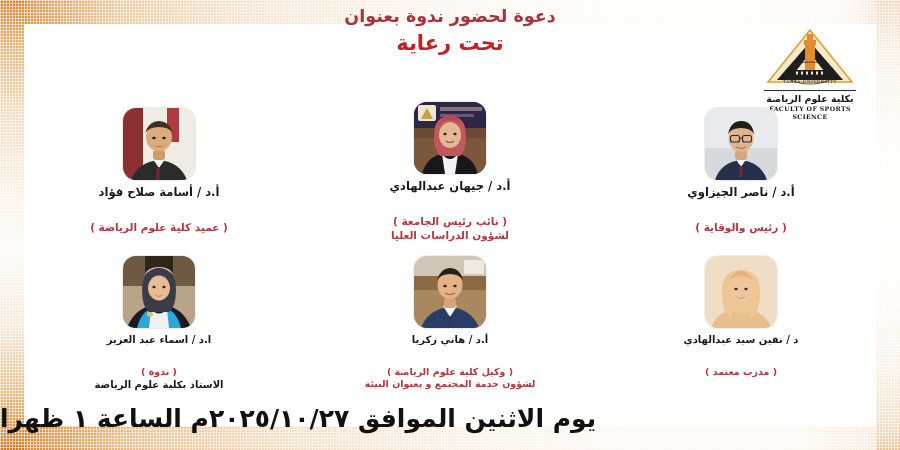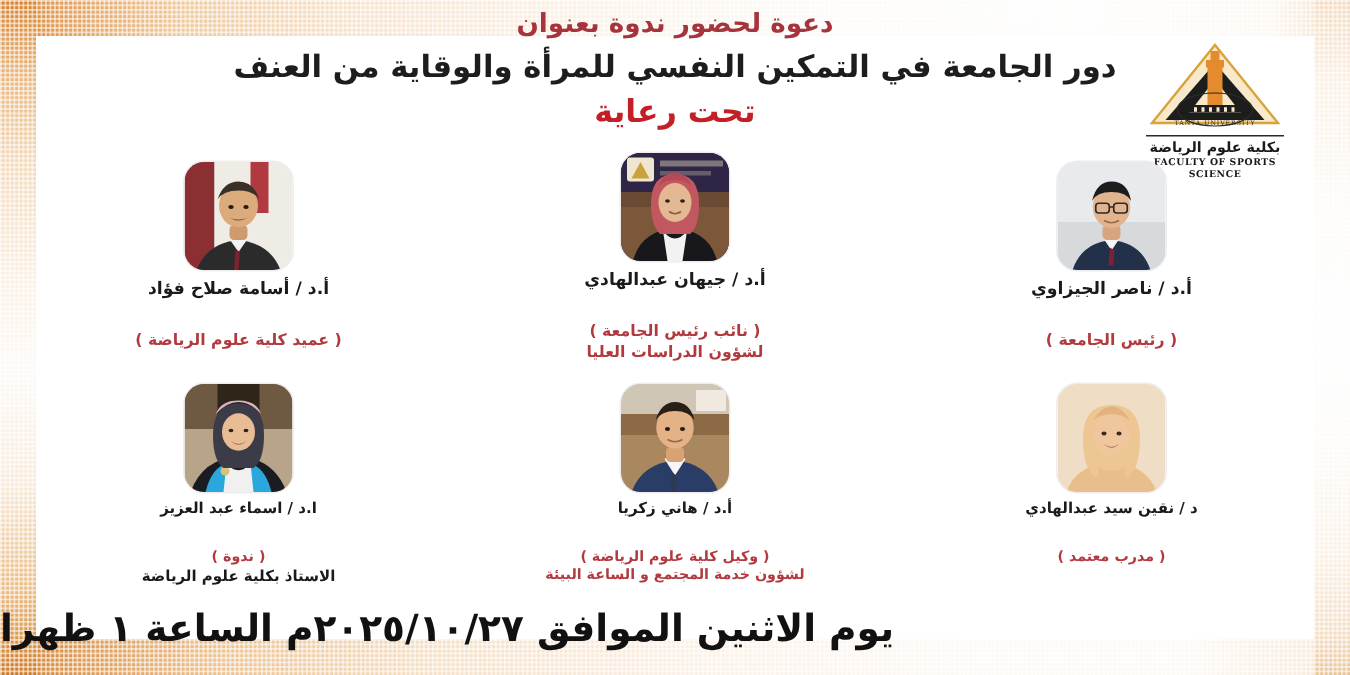--- a/index.html
+++ b/index.html
@@ -256,21 +256,20 @@
       <div class="tint-right"></div>
         <div class="weave" style="position:absolute;inset:0;"></div>
     </div>
     <div class="frame-inner-line"></div>
   </div>
 
   <div class="content">
 
     <div class="header">
       <div class="hdr-line1">دعوة لحضور ندوة بعنوان</div>
-      <div class="hdr-line2">دور الجامعة في التمكين النفسي للمرأة والوقاية من العنف</div>
       <div class="hdr-line3">تحت رعاية</div>
     </div>
 
     <div class="logo">
       <svg class="logo-mark" viewBox="0 0 110 62">
 
         <path d="M55 4 L97 56 L13 56 Z" fill="#f7e9c9" stroke="#d9a33a" stroke-width="1.6"></path>
 
         <path d="M55 16 L88 54 L76 54 L55 27 Z" fill="#1d1d1d"></path>
         <path d="M55 16 L22 54 L34 54 L55 27 Z" fill="#1d1d1d"></path>
@@ -313,21 +312,21 @@
               <rect x="30" y="42" width="12" height="10" rx="3" fill="#d7a57f"></rect>
               <ellipse cx="36" cy="30" rx="12.5" ry="14" fill="#e2b48d"></ellipse>
               <path d="M23 26 q3-13 13-13 q11 0 13 13 q-3-6-13-6 q-10 0-13 6z" fill="#1d1d1d"></path>
               <rect x="25.5" y="27.5" width="9" height="6.5" rx="2" fill="none" stroke="#2a2a2a" stroke-width="1.1"></rect>
               <rect x="37.5" y="27.5" width="9" height="6.5" rx="2" fill="none" stroke="#2a2a2a" stroke-width="1.1"></rect>
               <line x1="34.5" y1="30" x2="37.5" y2="30" stroke="#2a2a2a" stroke-width="1.1"></line>
               <path d="M31 39 q5 3 10 0" stroke="#9a6a4c" stroke-width="1" fill="none"></path>
             </svg>
           </div>
           <div class="p-name">أ.د / ناصر الجيزاوي</div>
-          <div class="p-role">( رئيس الجامعة )</div>
+          <div class="p-role">( رئيس والوقاية )</div>
         </div>
 
         <div class="person raised">
           <div class="portrait">
             <svg viewBox="0 0 72 72">
               <rect width="72" height="72" fill="#3a2f52"></rect>
               <rect x="0" y="0" width="72" height="26" fill="#2e2547"></rect>
               <rect x="4" y="3" width="18" height="16" rx="2" fill="#efe6cf"></rect>
               <path d="M13 6 L19 17 L7 17 Z" fill="#caa23c"></path>
               <rect x="26" y="5" width="42" height="4" fill="#cfc7b0" opacity="0.5"></rect>
@@ -407,21 +406,21 @@
               <rect x="30" y="42" width="12" height="10" rx="3" fill="#d9a272"></rect>
               <ellipse cx="36" cy="29" rx="12.5" ry="14" fill="#e3b287"></ellipse>
               <path d="M23 24 q4-12 13-12 q10 0 13 12 q-4-6-13-6 q-9 0-13 6z" fill="#2a1f16"></path>
               <ellipse cx="31" cy="30" rx="1.7" ry="1.3" fill="#241b12"></ellipse>
               <ellipse cx="41" cy="30" rx="1.7" ry="1.3" fill="#241b12"></ellipse>
               <path d="M31 37 q5 3 10 0" stroke="#9c6748" stroke-width="1.1" fill="none"></path>
             </svg>
           </div>
           <div class="p-name p-name-sm">أ.د / هاني زكريا</div>
           <div class="p-role p-role-sm">( وكيل كلية علوم الرياضة )</div>
-          <div class="p-role2 p-role-sm">لشؤون خدمة المجتمع و الساعة البيئة</div>
+          <div class="p-role2 p-role-sm">لشؤون خدمة المجتمع و بعنوان البيئة</div>
         </div>
 
         <div class="person">
           <div class="portrait">
             <svg viewBox="0 0 72 72">
               <rect width="72" height="72" fill="#c9b79c"></rect>
               <rect x="0" y="0" width="72" height="30" fill="#6e5a42"></rect>
               <rect x="22" y="0" width="28" height="24" fill="#2f2518"></rect>
               <rect x="0" y="30" width="72" height="42" fill="#b8a489"></rect>
               <path d="M4 72 q8-22 32-24 q24 2 32 24 z" fill="#1b1b22"></path>

